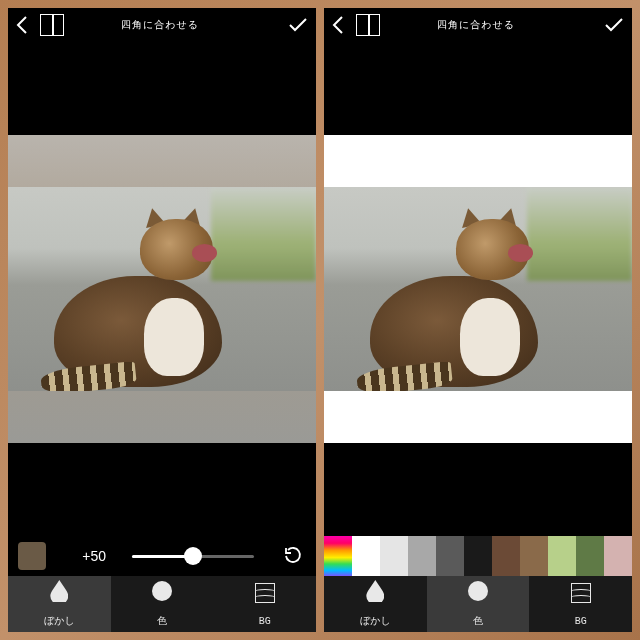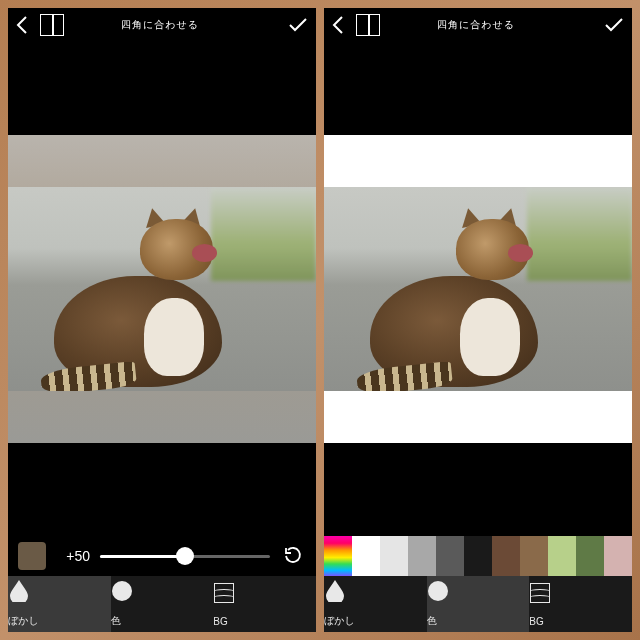--- a/index.html
+++ b/index.html
@@ -102,21 +102,21 @@
     background:#a94e55; border-radius:50%;
   }
   .cat .tail {
     position:absolute; bottom:0; left:-2%; width:44%; height:14%;
     background: repeating-linear-gradient(90deg,#4a361e 0 8px,#c9b78e 8px 14px);
     border-radius: 40% 10% 30% 40%;
     transform: rotate(-6deg);
   }
 
   .slider-row {
-    height:40px; display:flex; align-items:center; padding:0 10px; gap:10px; color:#fff;
+    height:40px; display:flex; align-items:center; padding:0 10px; gap:26px; color:#fff;
   }
   .thumb {
     width:28px; height:28px; background:#6a5a46; border-radius:4px; flex:none;
   }
   .slider-val { font-size:14px; width:34px; text-align:right; }
   .slider-track {
     flex:1; height:3px; background:#666; border-radius:2px; position:relative;
   }
   .slider-fill { position:absolute; left:0; top:0; bottom:0; width:50%; background:#fff; border-radius:2px; }
   .slider-knob {
@@ -131,22 +131,22 @@
   .swatch { flex:1; }
   .swatch.rainbow {
     background: linear-gradient(180deg, #ff00aa 0%, #ff0066 18%, #ff9900 36%, #ffee00 54%, #33dd55 70%, #00bbff 86%, #7755ff 100%);
   }
   .swatch.selected { outline:2px solid #fff; outline-offset:-2px; position:relative; z-index:2; }
 
   .bottom-tabs {
     height:56px; display:flex; background:#1a1a1a;
   }
   .tab {
-    flex:1; display:flex; flex-direction:column; align-items:flex-start; justify-content:center;
-    color:#e8e8e8; font-size:10px; gap:12px;
+    flex:1; display:flex; flex-direction:column; align-items:center; justify-content:center;
+    color:#e8e8e8; font-size:10px; gap:12px;font-family:Liberation Mono, monospace;
   }
   .tab.active { background:#3a3a3a; }
   .tab .ic { width:22px; height:22px; display:flex; align-items:center; justify-content:center; }
   .drop {
     width:18px; height:22px; background:#e8e8e8;
     clip-path: path('M9 0 C14 8 18 12 18 16 A9 9 0 1 1 0 16 C0 12 4 8 9 0 Z');
   }
   .circle-ic { width:20px; height:20px; border-radius:50%; background:#e8e8e8; }
   .waves {
     width:20px; height:20px; border:1.5px solid #e8e8e8; position:relative; overflow:hidden;

